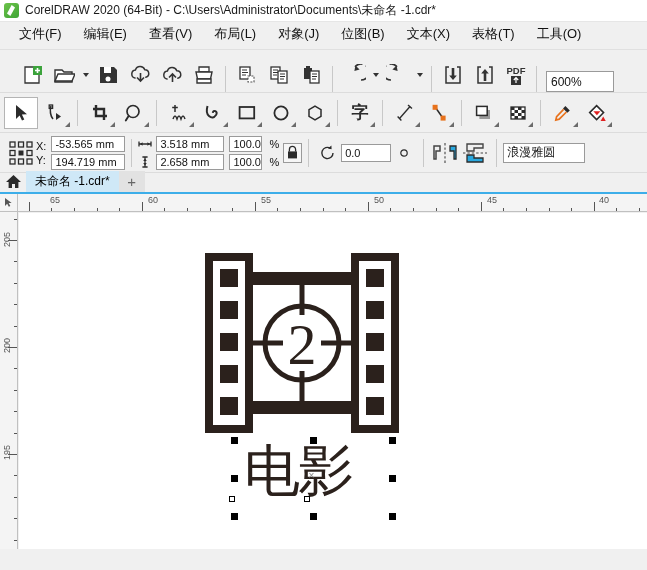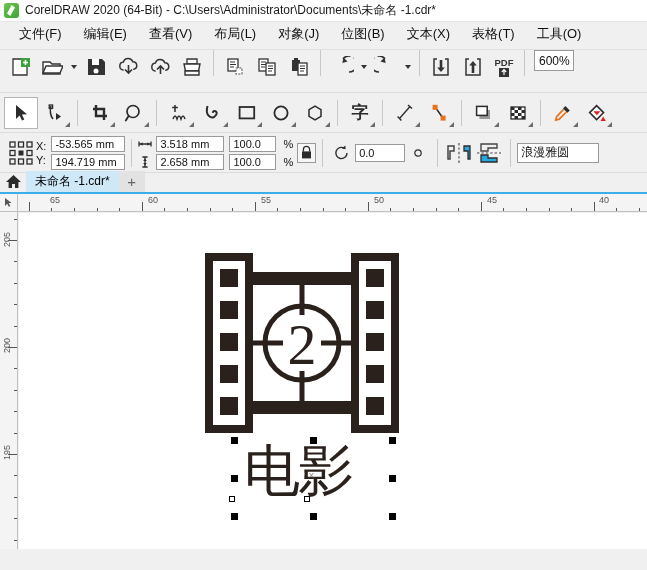--- a/index.html
+++ b/index.html
@@ -32,35 +32,35 @@
   .menubar {
     height: 28px; background: #f0f0f0; display: flex; align-items: flex-start;
     padding-left: 8px; border-bottom: 1px solid #e0e0e0;
   }
   .menu-item {
     font-size: 13px; color: #111111; padding: 3px 11px; white-space: nowrap; cursor: default;
   }
 
   
   .toolbar {
-    height: 43px; background: #f0f0f0; display: flex; align-items: flex-start;
-    padding-left: 4px; border-bottom: 1px solid #dcdcdc; position: relative;
+    height: 43px; background: #f0f0f0; display: flex; align-items: flex-end;
+    padding-left: 16px; border-bottom: 1px solid #dcdcdc; position: relative;
   }
   .tb-btn {
     width: 32px; height: 34px; display: flex; align-items: center; justify-content: center;
     position: relative; flex: 0 0 auto;
   }
   .tb-sep { width: 1px; height: 26px; background: #c8c8c8; margin: 0 5px; flex: 0 0 auto; }
   .tb-caret {
     width: 12px; height: 34px; display:flex; align-items:center; justify-content:center;
     flex: 0 0 auto;
   }
   .caret-d { width:0; height:0; border-left:3.5px solid transparent; border-right:3.5px solid transparent; border-top:4px solid #333; }
   .zoom-box {
-    width: 40px; height: 21px; border: 1px solid #9a9a9a; background: #ffffff;
+    width: 68px; height: 21px; border: 1px solid #9a9a9a; background: #ffffff;
     font-size: 12px; color: #111; display: flex; align-items: center;
     padding-left: 4px; margin-left: 4px; flex: 0 0 auto;
   }
 
   
   .toolbox {
     height: 40px; background: #f0f0f0; display: flex; align-items: center;
     padding-left: 4px; border-bottom: 1px solid #dcdcdc;
   }
   .tool-btn {
@@ -80,21 +80,21 @@
   }
   .xy-group { display: flex; align-items: center; gap: 5px; }
   .xy-labels { display: flex; flex-direction: column; gap: 2px; font-size: 11px; color: #111; }
   .xy-fields { display: flex; flex-direction: column; gap: 2px; }
   .pfield {
     height: 16px; border: 1px solid #9a9a9a; background: #ffffff; font-size: 11px;
     color: #111; display: flex; align-items: center; padding: 0 3px;
   }
   .pfield.w { width: 74px; }
   .pfield.sz { width: 68px; }
-  .pfield.pc { width: 47px; }
+  .pfield.pc { width: 33px; }
   .pfield.rot { width: 50px; height: 18px; }
   .pfield.font { width: 82px; height: 20px; font-size: 12px; }
   .pb-sep { width: 1px; height: 28px; background: #c8c8c8; margin: 0 6px; flex: 0 0 auto; }
   .pct-lab { font-size: 11px; color: #111; margin-left: 3px; }
   .pb-btn {
     width: 26px; height: 26px; display: flex; align-items: center; justify-content: center; flex: 0 0 auto;
   }
   .dim-rows { display: flex; flex-direction: column; gap: 2px; }
   .dim-row { display: flex; align-items: center; gap: 4px; }
 

